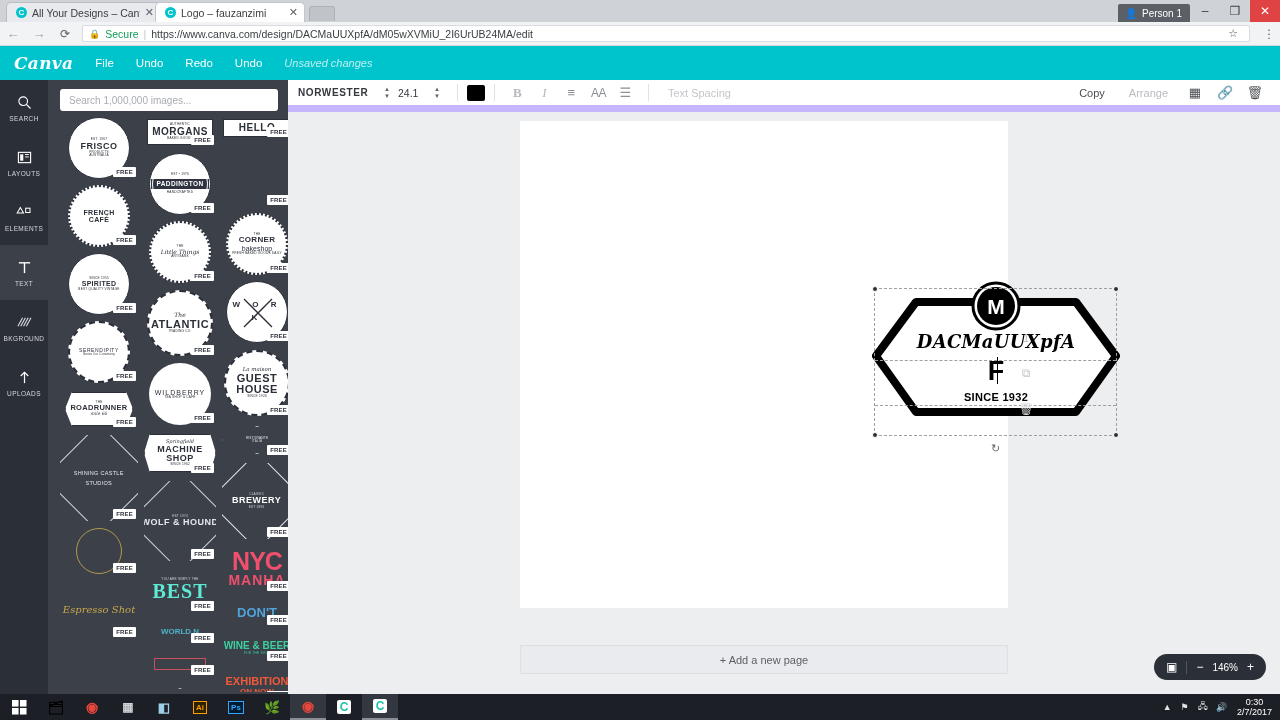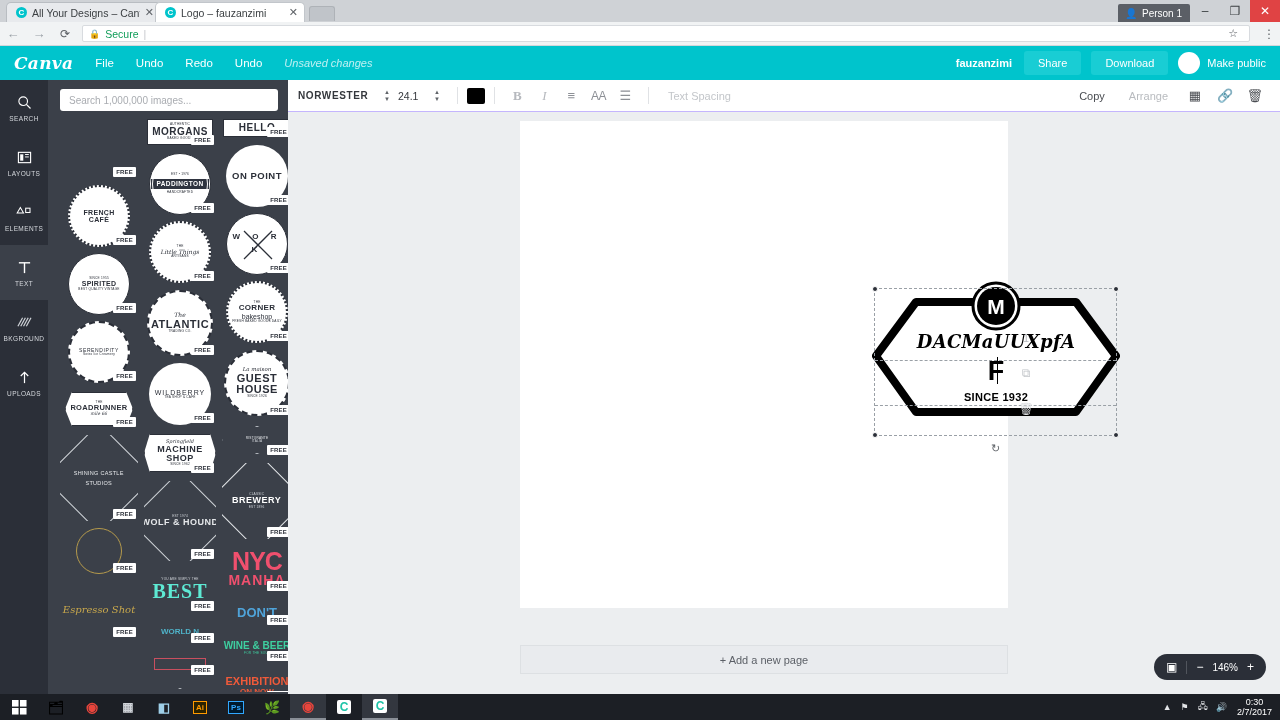--- a/index.html
+++ b/index.html
@@ -94,21 +94,21 @@
   }
   .makepublic{ display:flex; align-items:center; gap:7px; }
   .toggle-knob{
     width:22px; height:22px; border-radius:50%; background:#fff;
   }
   .makepublic span{ color:#fff; font-size:11px; }
 
   
   .text-toolbar{
     position:absolute; left:288px; top:80px; width:992px; height:32px;
-    background:#fff; border-bottom:1px solid #c4b5fd;
+    background:#fff; border-bottom:7px solid #c4b5fd;
     display:flex; align-items:center; padding:0 10px; gap:0;
   }
   .font-name{
     font-family:"Liberation Sans", sans-serif;
     font-size:10px; font-weight:bold; letter-spacing:.6px;
     color:#34373c; text-transform:uppercase; width:78px;
   }
   .spin{
     display:flex; flex-direction:column; align-items:center; justify-content:center;
     gap:1px; color:#5f6368; font-size:6px; line-height:1; padding:0 8px;
@@ -306,44 +306,36 @@
 </div>
 
 <div class="browser-toolbar">
   <div class="navbtn">←</div>
   <div class="navbtn">→</div>
   <div class="navbtn reload">⟳</div>
   <div class="omnibox">
     <span class="lock-icon">🔒</span>
     <span class="secure-label">Secure</span>
     <span class="omni-divider">|</span>
+    <span class="omni-url">https://www.canva.com/design/DACMaUUXpfA/dM05wXVMiU_2I6UrUB24MA/edit</span>
     <span style="margin-left:auto"></span>
     <span class="star-icon">☆</span>
   </div>
   <div class="menu-dots">⋮</div>
 </div>
 
 <div class="canva-topbar">
   <div class="canva-logo">Canva</div>
   <div class="topmenu">
     <a href="#">File</a>
     <a href="#">Undo</a>
     <a href="#">Redo</a>
     <a href="#">Undo</a>
   </div>
   <div class="unsaved">Unsaved changes</div>
-  <div class="topbar-right">
-    <span class="user-name">fauzanzimi</span>
-    <button class="tb-btn">Share</button>
-    <button class="tb-btn">Download</button>
-    <div class="makepublic">
-      <div class="toggle-knob"></div>
-      <span>Make public</span>
-    </div>
-  </div>
 </div>
 
 <div class="text-toolbar">
   <div class="font-name">Norwester</div>
   <div class="spin">
       <span>▲</span>
       <span>▼</span>
     </div>
   <div class="font-size">24.1</div>
   <div class="spin">
@@ -437,20 +429,26 @@
   <div class="panel-search">
     <div class="search-box">
       <span>Search 1,000,000 images...</span>
     </div>
   </div>
   <div class="grid">
     <div class="gcol-wrap">
 
       <div class="gcol">
         <div class="thumb" style="height:62px">
+          <div class="bdg circ" style="width:62px;height:62px;border:1.5px solid #2b2f38;outline:1px solid #fff;outline-offset:-4px">
+            <div class="t-xs">EST. 1967</div>
+            <div class="t-big">FRISCO</div>
+            <div class="t-xs">PRODUCTS</div>
+            <div class="t-xs">AUSTRALIA</div>
+          </div>
           <span class="free-tag">FREE</span>
         </div>
         <div class="thumb" style="height:62px">
           <div class="bdg circ" style="width:62px;height:62px;border:2px dotted #2b2f38">
             <div class="t-mid">FRENCH</div>
             <div class="t-mid">CAFÉ</div>
           </div>
           <span class="free-tag">FREE</span>
         </div>
         <div class="thumb" style="height:62px">
@@ -582,41 +580,38 @@
       </div>
 
       <div class="gcol">
         <div class="thumb" style="height:22px">
           <div class="bdg rect" style="width:68px;height:18px;border:1px solid #2b2f38">
             <div class="t-big" style="font-size:10px">HELLO</div>
           </div>
           <span class="free-tag">FREE</span>
         </div>
         <div class="thumb" style="height:62px">
-          <div class="bdg circ" style="width:62px;height:62px">
-            <div class="t-big" style="font-size:9.5px">ON POINT</div>
+          <span class="free-tag">FREE</span>
+        </div>
+        <div class="thumb" style="height:62px">
+          <div class="bdg circ" style="width:62px;height:62px;border:2px dotted #2b2f38">
+            <div class="t-xs">THE</div>
+            <div class="t-mid" style="font-size:8px">CORNER</div>
+            <div style="font-size:7px">bakeshop</div>
+            <div class="t-xs">FRESH BAKED GOODS DAILY</div>
           </div>
           <span class="free-tag">FREE</span>
         </div>
         <div class="thumb" style="height:62px">
           <div class="bdg circ" style="width:62px;height:62px;border:1.5px solid #2b2f38;outline:1px solid #fff;outline-offset:-4px;position:relative">
             <svg width="40" height="40" style="position:absolute;left:11px;top:11px">
                 <line x1="6" y1="6" x2="34" y2="34" stroke="#2b2f38" stroke-width="1.3"></line>
                 <line x1="34" y1="6" x2="6" y2="34" stroke="#2b2f38" stroke-width="1.3"></line>
               </svg>
             <div class="t-mid" style="position:relative;font-size:8px;letter-spacing:5px;line-height:1.6">W O R K</div>
-          </div>
-          <span class="free-tag">FREE</span>
-        </div>
-        <div class="thumb" style="height:62px">
-          <div class="bdg circ" style="width:62px;height:62px;border:2px dotted #2b2f38">
-            <div class="t-xs">THE</div>
-            <div class="t-mid" style="font-size:8px">CORNER</div>
-            <div style="font-size:7px">bakeshop</div>
-            <div class="t-xs">FRESH BAKED GOODS DAILY</div>
           </div>
           <span class="free-tag">FREE</span>
         </div>
         <div class="thumb" style="height:68px">
           <div class="bdg circ" style="width:66px;height:66px;border:2px dashed #2b2f38">
             <div class="script" style="font-size:5.5px">La maison</div>
             <div class="t-big" style="font-size:11px;line-height:1">GUEST HOUSE</div>
             <div class="t-xs">SINCE 1926</div>
           </div>
           <span class="free-tag">FREE</span>

